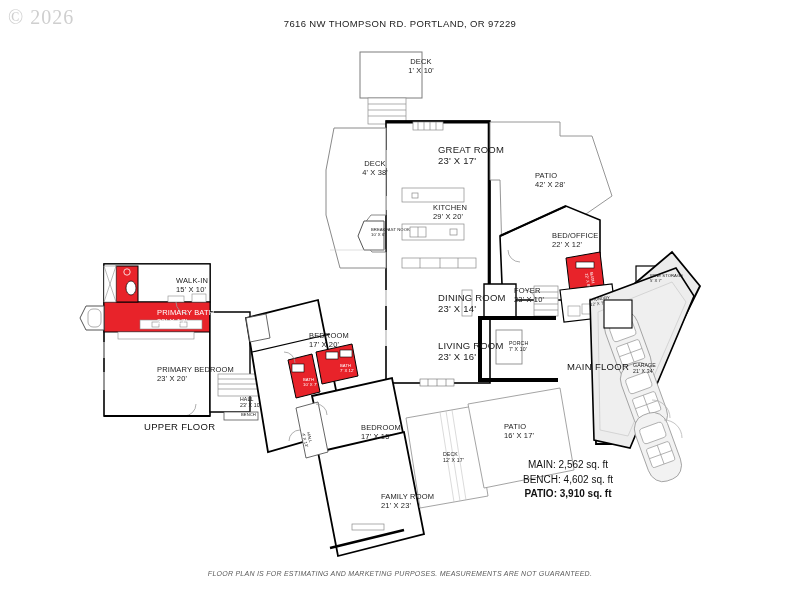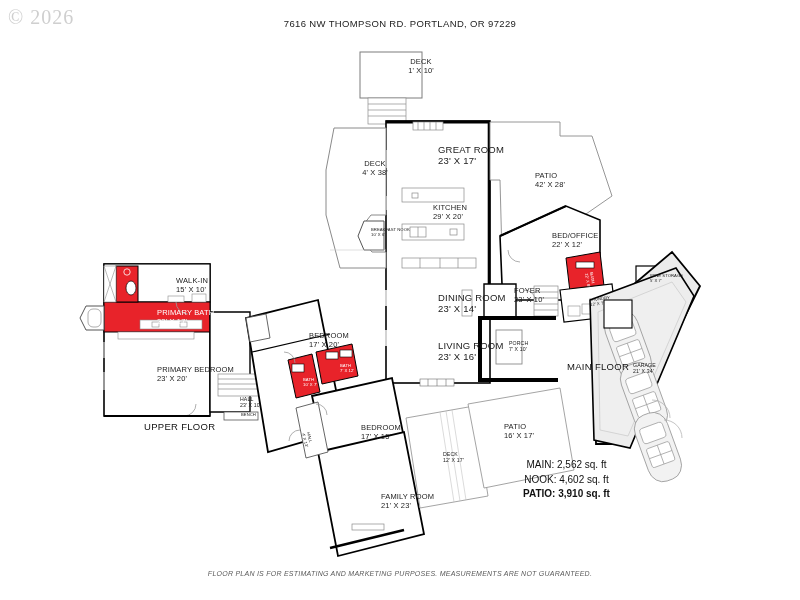--- a/index.html
+++ b/index.html
@@ -430,20 +430,20 @@
 
 <div class="lbl floorlbl" style="left:144px;top:421px;width:0;">UPPER FLOOR</div>
 <div class="lbl floorlbl" style="left:567px;top:361px;width:0;">MAIN FLOOR</div>
 
 <div class="areas">
   <div>
     <span>MAIN:</span>
     <span>2,562 sq. ft</span>
   </div>
   <div>
-    <span>NOOK:</span>
+    <span>BENCH:</span>
     <span>4,602 sq. ft</span>
   </div>
   <div class="tot">
     <span>PATIO:</span>
     <span>3,910 sq. ft</span>
   </div>
 </div>
 
 </body></html>

